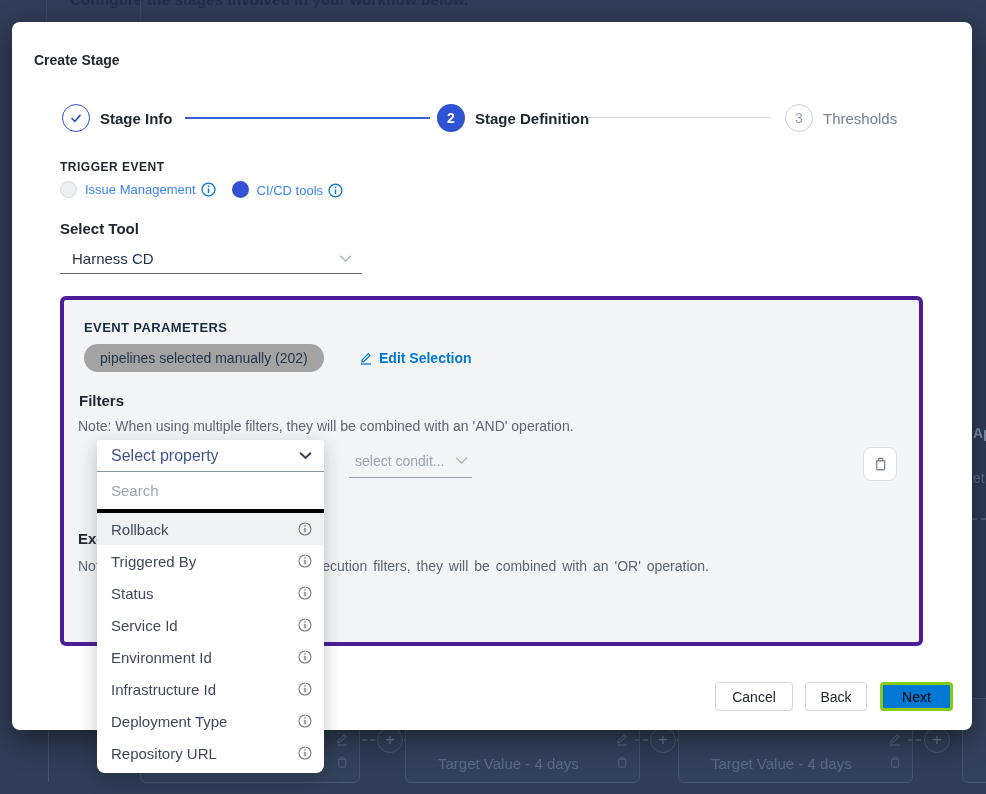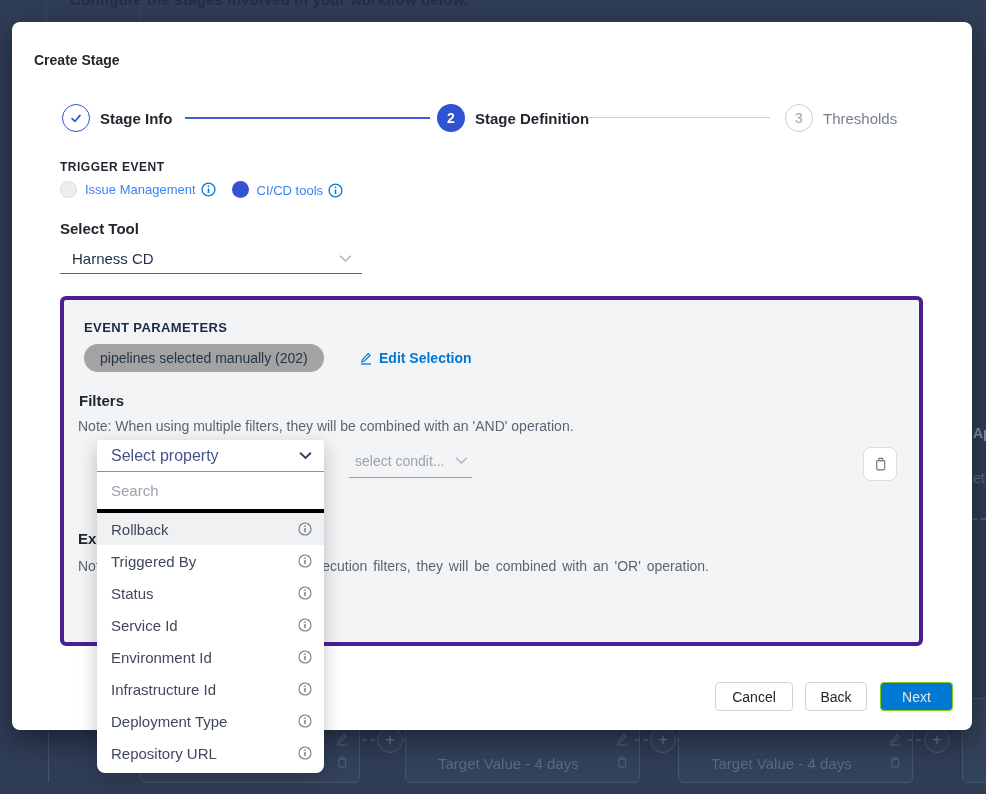--- a/index.html
+++ b/index.html
@@ -108,21 +108,21 @@
   .dd-item { height:32px; display:flex; align-items:center; justify-content:space-between; padding:0 12px 0 14px; cursor:pointer; }
   .dd-item.hover { background:#f0f1f3; }
   .dd-item .dd-text { font-size:15px; color:#404959; }
   .dd-item .icon-info { margin-left:0; }
   .dd-item .icon-info svg { width:14px; height:14px; }
 
   
   .btn { position:absolute; top:660px; height:29px; border-radius:4px; font-size:14px; font-family:"Liberation Sans", sans-serif;
          display:flex; align-items:center; justify-content:center; cursor:pointer; }
   .btn.secondary { background:#fff; border:1px solid #d0d5db; color:#22272f; }
-  .btn.primary { background:#0278d5; border:1px solid #84cc16; color:#e5e5e5; font-weight:500; }
+  .btn.primary { background:#0278d5; border:3px solid #84cc16; color:#000000; font-weight:500; }
   .btn.cancel { left:703px; width:78px; }
   .btn.back { left:793px; width:62px; }
   .btn.next { left:868px; width:73px; }
 
   .pencil-stroke { stroke:#54657f; } .trash-stroke { stroke:#54657f; }
 </style>
 </head>
 <body>
 
 <div id="stage">

